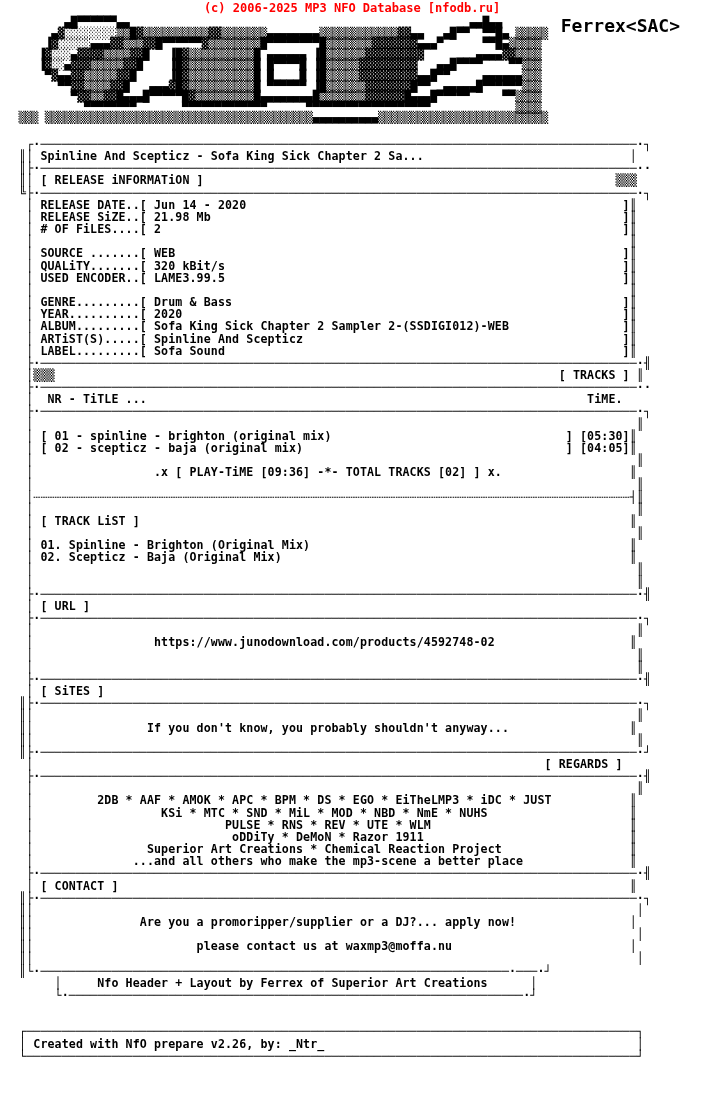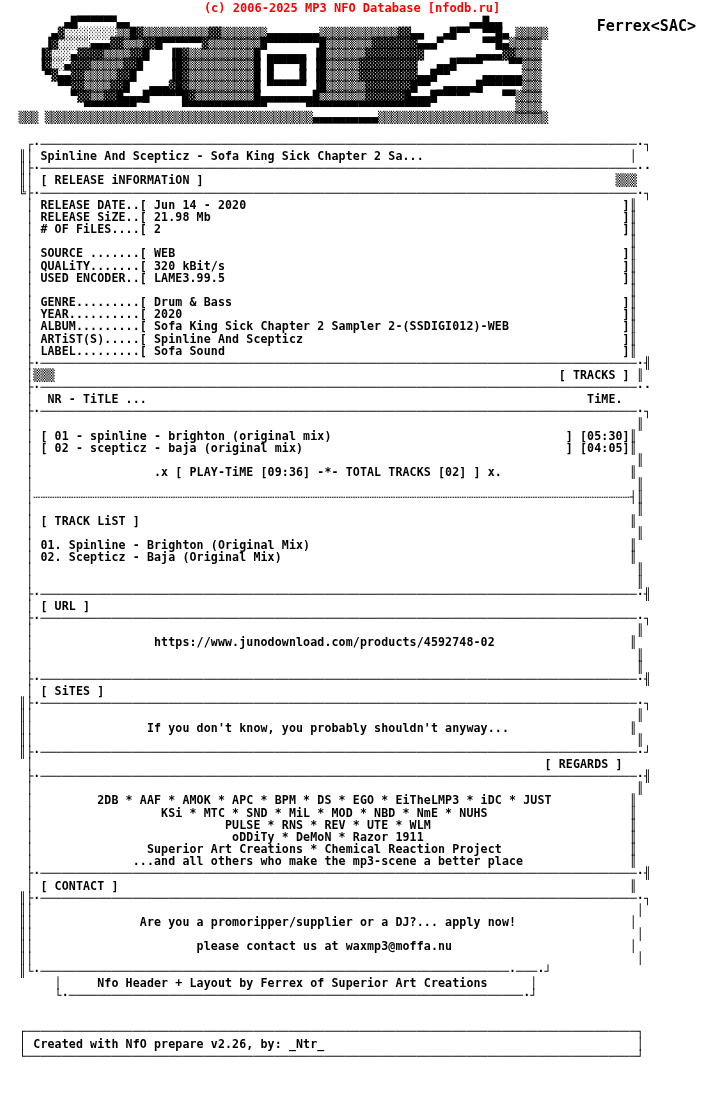--- a/index.html
+++ b/index.html
@@ -57,23 +57,23 @@
   }
   #body-art {
     left: 12px;
     top: 138px;
     font-size: 11.6px;
     line-height: 12.15px;
     letter-spacing: 0.12px;
   }
   .credit {
     position: absolute;
-    right: 8px;
+    right: 24px;
     top: 20px;
-    font-size: 15px;
+    font-size: 18px;
     line-height: 12px;
     font-weight: bold;
     white-space: pre;
     color: #000;
     font-family: "DejaVu Sans Mono", "Liberation Mono", monospace;
   }
 </style>
 </head>
 <body>
 

